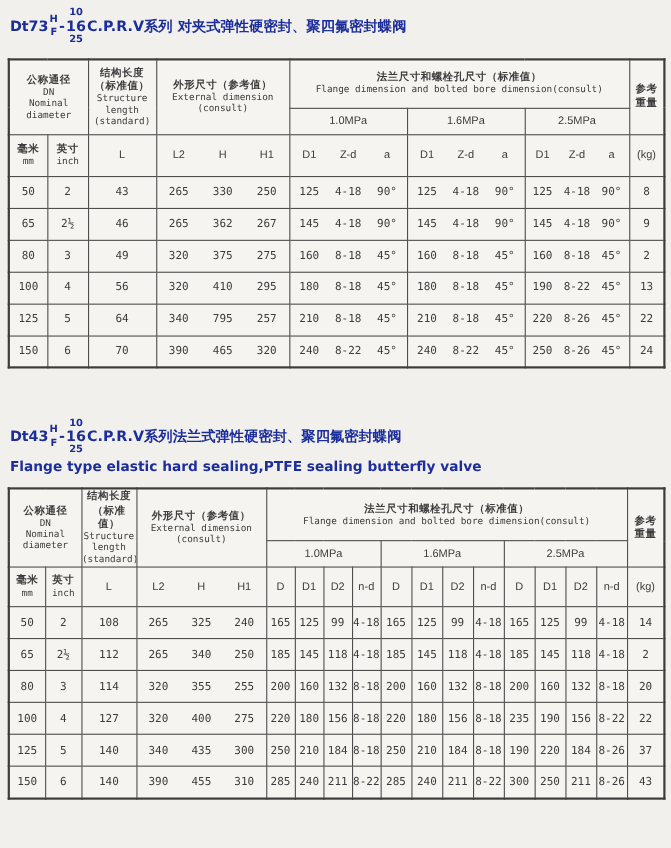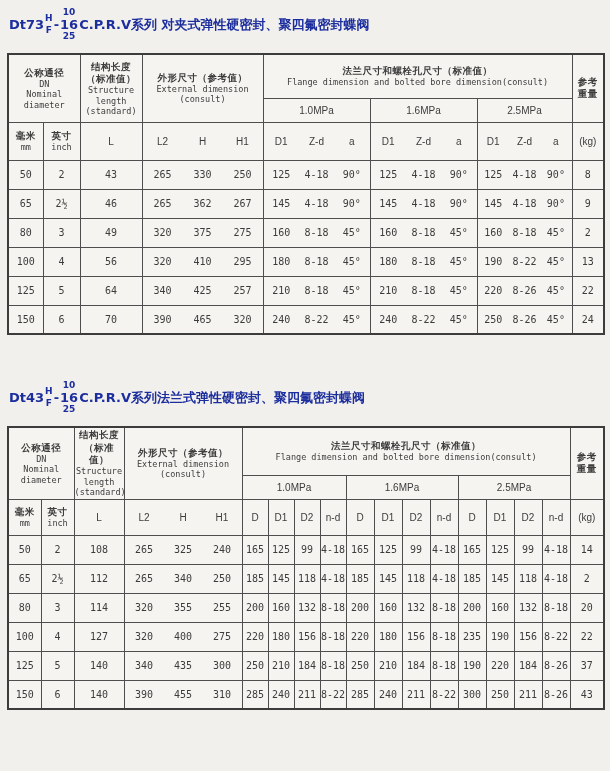--- a/index.html
+++ b/index.html
@@ -284,21 +284,21 @@
           </td>
           <td>13</td>
         </tr>
         <tr class="drow">
           <td>125</td>
           <td>5</td>
           <td>64</td>
           <td>
             <div class="trio">
               <span>340</span>
-              <span>425</span>
+              <span>795</span>
               <span>257</span>
             </div>
           </td>
           <td>
             <div class="trio">
               <span>210</span>
               <span>8-18</span>
               <span>45°</span>
             </div>
           </td>
@@ -363,20 +363,21 @@
         <span class="sm">F</span>
       </span>
       <span>-</span>
       <span class="vs num">
         <span class="sm">10</span>
         <span class="mid">16</span>
         <span class="sm">25</span>
       </span>
       <span>C.P.R.V系列法兰式弹性硬密封、聚四氟密封蝶阀</span>
     </div>
+    <div class="subtitle">Flange type elastic hard sealing,PTFE sealing butterfly valve</div>
   </div>
 
   <table class="t2">
     <colgroup>
       <col style="width:33px">
         <col style="width:33px">
         <col style="width:50px">
         <col style="width:118px">
       <col style="width:26px">
         <col style="width:26px">

